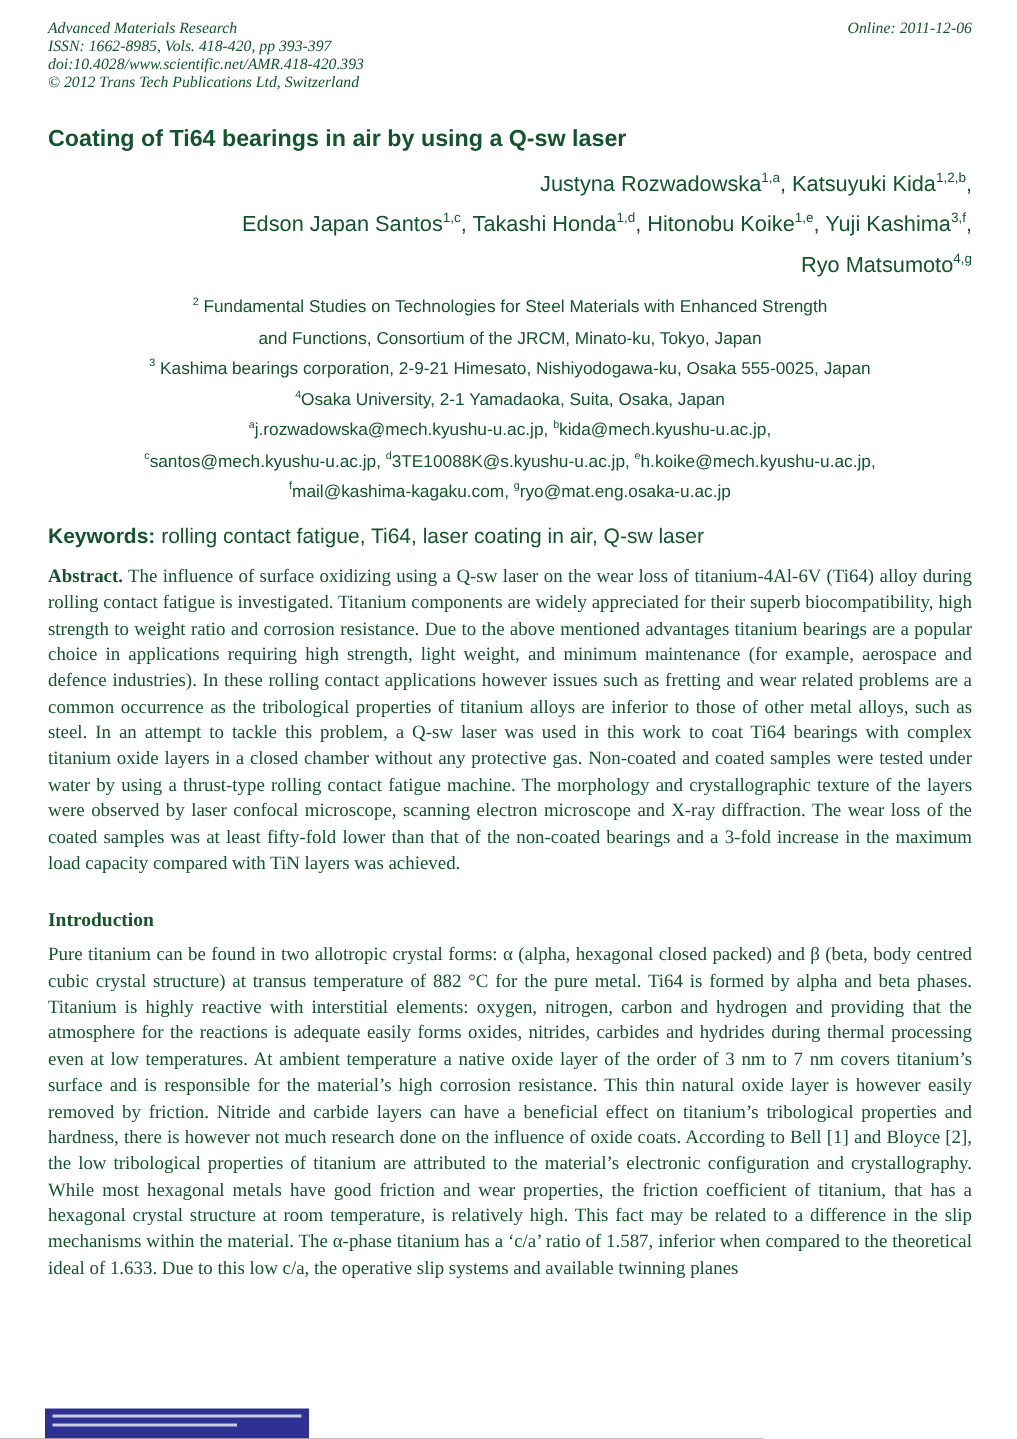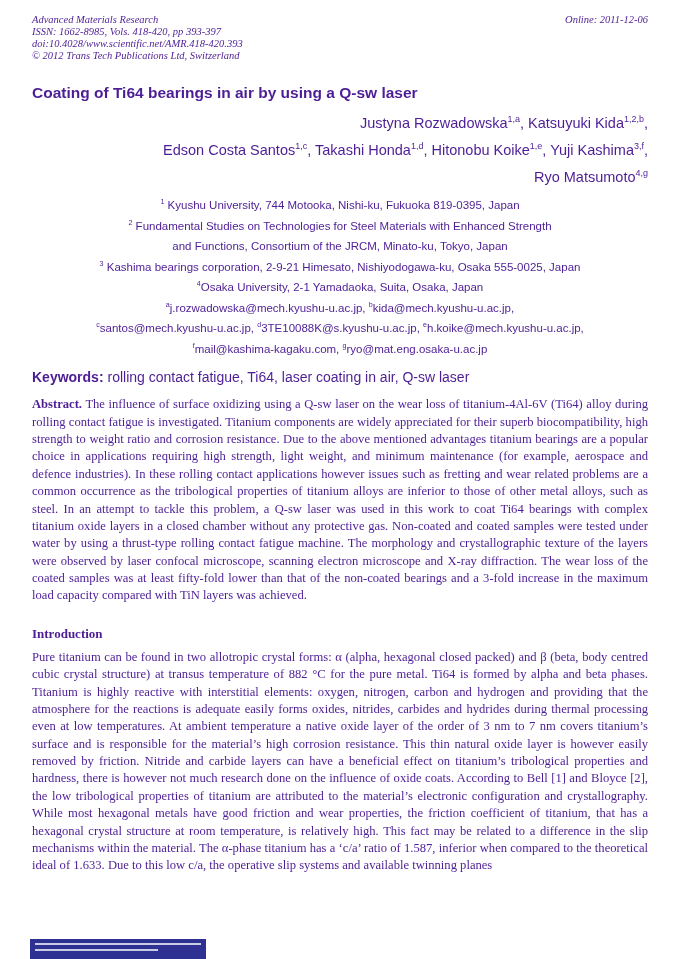--- a/index.html
+++ b/index.html
@@ -2,21 +2,21 @@
 <html><head>
 <meta charset="utf-8">
 <style>
   * { margin: 0; padding: 0; box-sizing: border-box; }
   html, body { background: #888; }
   body { width: 678px; height: 959px; margin: 0 auto; }
   .page {
     position: relative;
     width: 678px; height: 959px;
     background: #ffffff;
-    color: #4c1d95;
+    color: #14532d;
     padding: 14px 30px 0 32px;
     overflow: hidden;
     font-family: "Liberation Serif", serif;
   }
   sup { font-size: 62%; line-height: 0; vertical-align: super; }
 
   
   .header { display: flex; justify-content: space-between; align-items: flex-start; }
   .header-left div, .header-right {
     font-style: italic;
@@ -98,26 +98,25 @@
       <div>doi:10.4028/www.scientific.net/AMR.418-420.393</div>
       <div>© 2012 Trans Tech Publications Ltd, Switzerland</div>
     </div>
     <div class="header-right">Online: 2011-12-06</div>
   </div>
 
   <div class="title">Coating of Ti64 bearings in air by using a Q-sw laser</div>
 
   <div class="authors">
     <div class="author-line"><span>Justyna Rozwadowska</span><sup>1,a</sup><span>, Katsuyuki Kida</span><sup>1,2,b</sup><span>,</span></div>
-    <div class="author-line"><span>Edson Costa Santos</span><sup>1,c</sup><span>, Takashi Honda</span><sup>1,d</sup><span>, Hitonobu Koike</span><sup>1,e</sup><span>, Yuji Kashima</span><sup>3,f</sup><span>,</span></div>
+    <div class="author-line"><span>Edson Japan Santos</span><sup>1,c</sup><span>, Takashi Honda</span><sup>1,d</sup><span>, Hitonobu Koike</span><sup>1,e</sup><span>, Yuji Kashima</span><sup>3,f</sup><span>,</span></div>
     <div class="author-line"><span>Ryo Matsumoto</span><sup>4,g</sup></div>
   </div>
 
   <div class="affiliations">
-    <div class="affiliation-line"><sup>1</sup><span> Kyushu University, 744 Motooka, Nishi-ku, Fukuoka 819-0395, Japan</span></div>
     <div class="affiliation-line"><sup>2</sup><span> Fundamental Studies on Technologies for Steel Materials with Enhanced Strength</span></div>
     <div class="affiliation-line"><span>and Functions, Consortium of the JRCM, Minato-ku, Tokyo, Japan</span></div>
     <div class="affiliation-line"><sup>3</sup><span> Kashima bearings corporation, 2-9-21 Himesato, Nishiyodogawa-ku, Osaka 555-0025, Japan</span></div>
     <div class="affiliation-line"><sup>4</sup><span>Osaka University, 2-1 Yamadaoka, Suita, Osaka, Japan</span></div>
     <div class="affiliation-line"><sup>a</sup><span>j.rozwadowska@mech.kyushu-u.ac.jp, </span><sup>b</sup><span>kida@mech.kyushu-u.ac.jp,</span></div>
     <div class="affiliation-line"><sup>c</sup><span>santos@mech.kyushu-u.ac.jp, </span><sup>d</sup><span>3TE10088K@s.kyushu-u.ac.jp, </span><sup>e</sup><span>h.koike@mech.kyushu-u.ac.jp,</span></div>
     <div class="affiliation-line"><sup>f</sup><span>mail@kashima-kagaku.com, </span><sup>g</sup><span>ryo@mat.eng.osaka-u.ac.jp</span></div>
   </div>
 
   <p class="keywords"><span class="kw-label">Keywords:</span><span> rolling contact fatigue, Ti64, laser coating in air, Q-sw laser</span></p>

